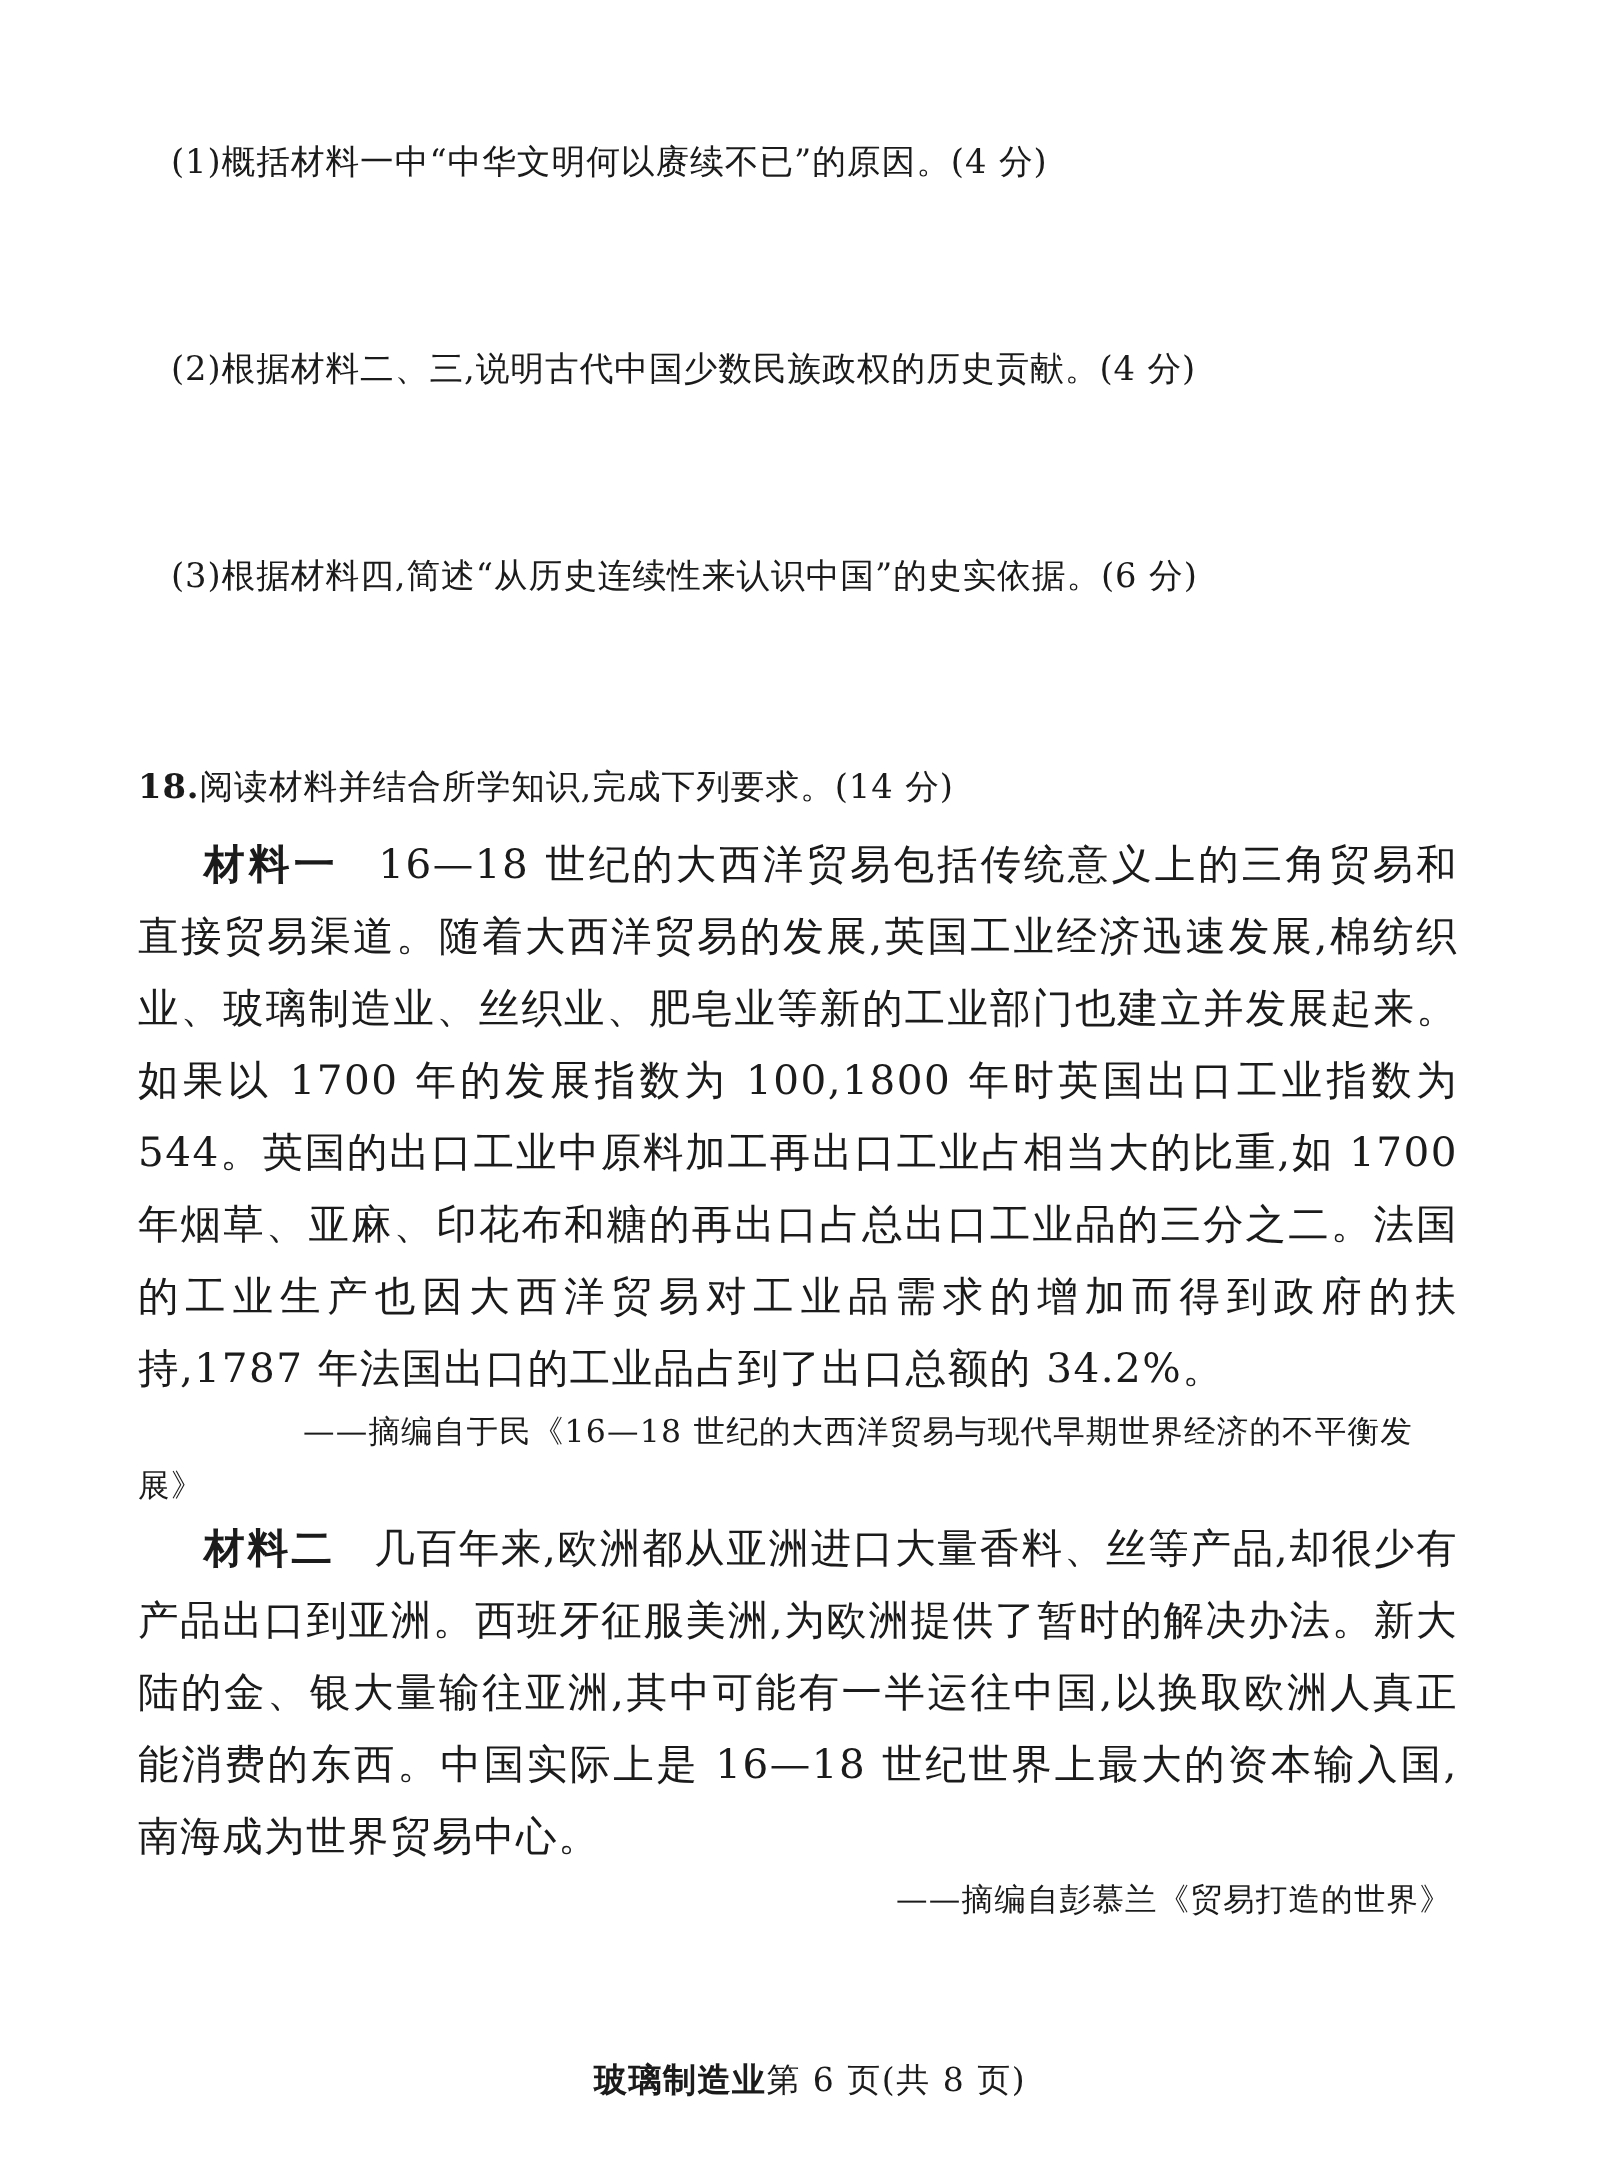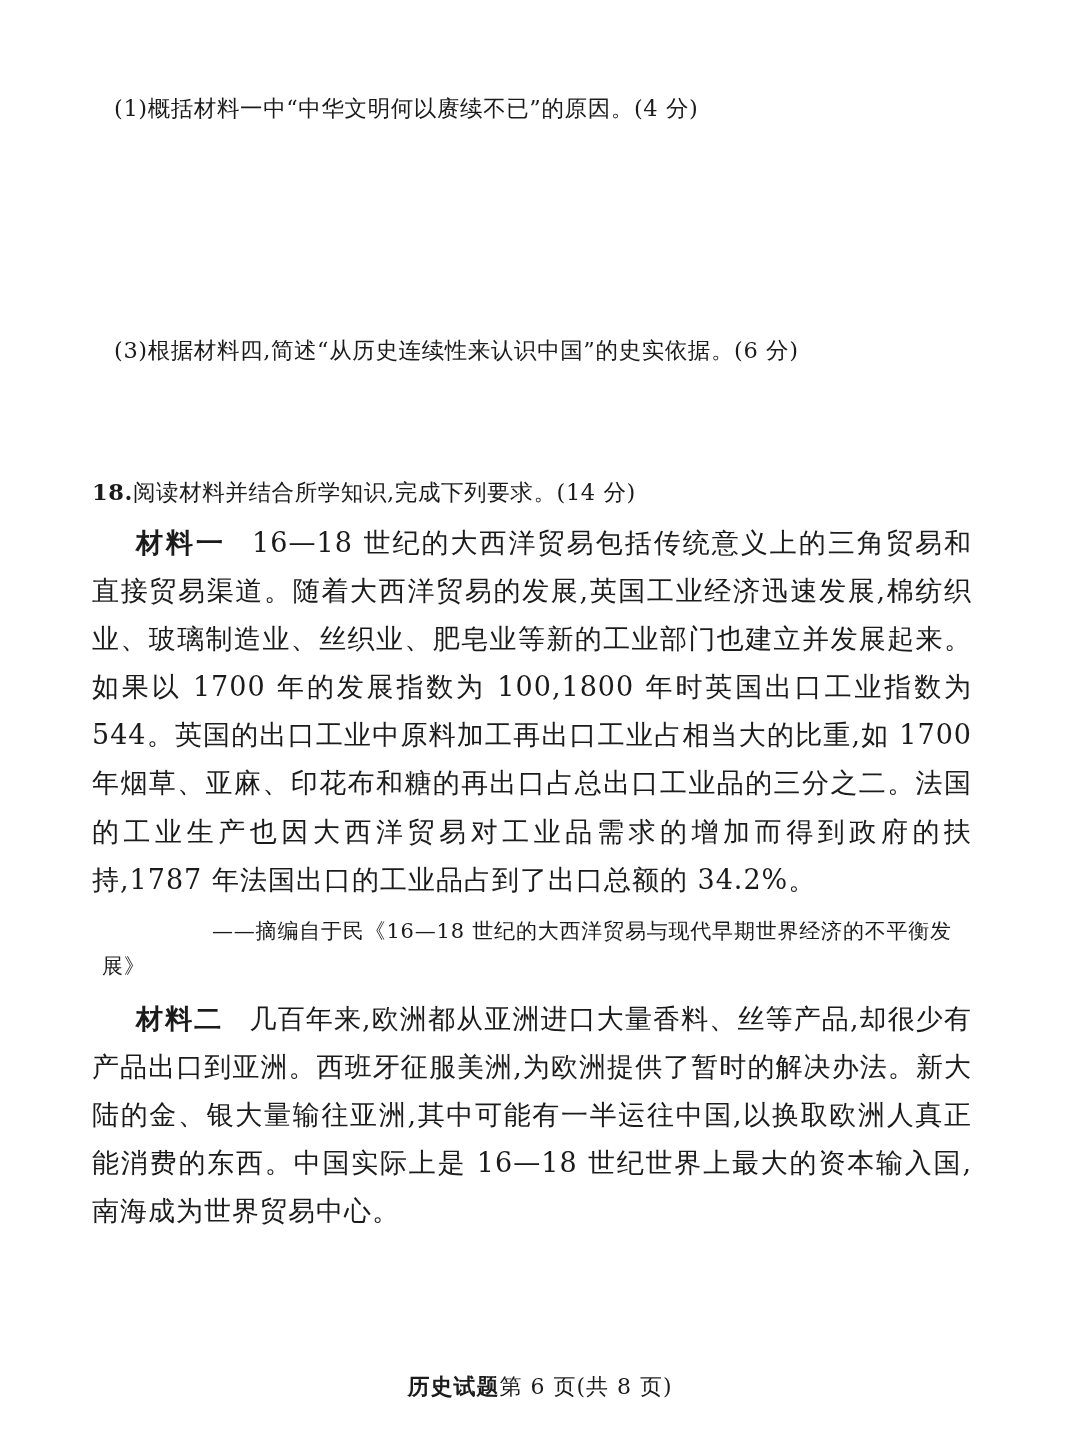--- a/index.html
+++ b/index.html
@@ -62,21 +62,21 @@
   .mat-label {
     font-weight: 700;
     letter-spacing: 2px;
   }
   .mat-gap { display: inline-block; width: 26px; }
 
   .source {
     font-size: 21px;
     line-height: 1.7;
     letter-spacing: 0.8px;
-    margin: 10px;
+    margin: 0;
     text-align: right;
     padding-right: 4px;
   }
   .source.indent-left {
     text-align: left;
     text-indent: 110px;
   }
   .sub-q {
     font-size: 22.5px;
     line-height: 1.6;
@@ -101,20 +101,21 @@
 </style>
 </head>
 <body>
 
 <div class="page">
   <div class="content">
 
     <p class="q-line">(1)概括材料一中“中华文明何以赓续不已”的原因。(4 分)</p>
     <div class="gap-lg"></div>
 
+    <p class="q-line">(2)根据材料二、三,说明古代中国少数民族政权的历史贡献。(4 分)</p>
     <div class="gap-lg"></div>
 
     <p class="q-line">(3)根据材料四,简述“从历史连续性来认识中国”的史实依据。(6 分)</p>
     <div class="gap-xl"></div>
 
     <p class="item-head">
       <span class="num">18.</span><span>阅读材料并结合所学知识,完成下列要求。(14 分)</span>
     </p>
 
     <div class="spacer-10"></div>
@@ -122,25 +123,26 @@
     <p class="material">
       <span class="mat-label">材料一</span><span class="mat-gap"></span><span>16—18 世纪的大西洋贸易包括传统意义上的三角贸易和直接贸易渠道。随着大西洋贸易的发展,英国工业经济迅速发展,棉纺织业、玻璃制造业、丝织业、肥皂业等新的工业部门也建立并发展起来。如果以 1700 年的发展指数为 100,1800 年时英国出口工业指数为 544。英国的出口工业中原料加工再出口工业占相当大的比重,如 1700 年烟草、亚麻、印花布和糖的再出口占总出口工业品的三分之二。法国的工业生产也因大西洋贸易对工业品需求的增加而得到政府的扶持,1787 年法国出口的工业品占到了出口总额的 34.2%。</span>
     </p>
 
     <p class="source indent-left">——摘编自于民《16—18 世纪的大西洋贸易与现代早期世界经济的不平衡发展》</p>
 
     <p class="material">
       <span class="mat-label">材料二</span><span class="mat-gap"></span><span>几百年来,欧洲都从亚洲进口大量香料、丝等产品,却很少有产品出口到亚洲。西班牙征服美洲,为欧洲提供了暂时的解决办法。新大陆的金、银大量输往亚洲,其中可能有一半运往中国,以换取欧洲人真正能消费的东西。中国实际上是 16—18 世纪世界上最大的资本输入国,南海成为世界贸易中心。</span>
     </p>
 
+    <p class="source">——摘编自彭慕兰《贸易打造的世界》</p>
 
     <div class="spacer-6"></div>
 
 
     <div class="gap-md"></div>
 
 
   </div>
 
   <div class="footer">
-    <span class="subject">历史试题</span><span class="pagenum">第 6 页(共 8 页)</span>
+    <span class="subject">玻璃制造业</span><span class="pagenum">第 6 页(共 8 页)</span>
   </div>
 </div>
 
 </body></html>

